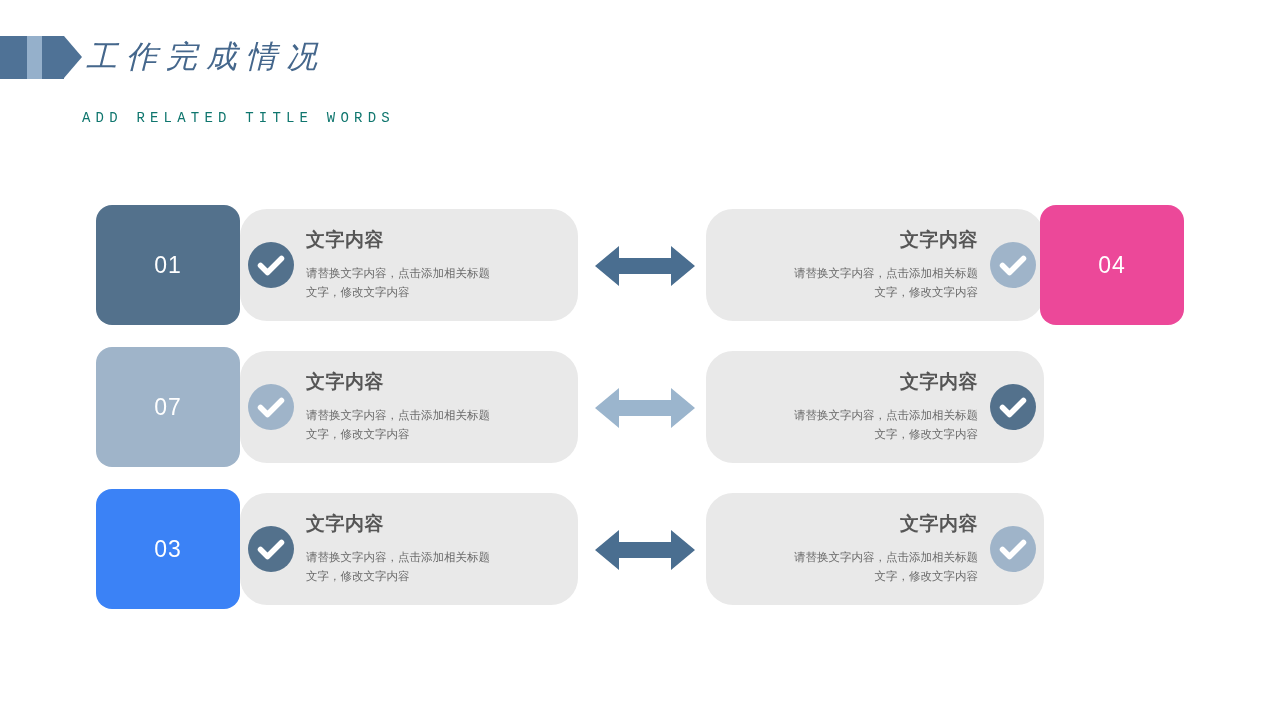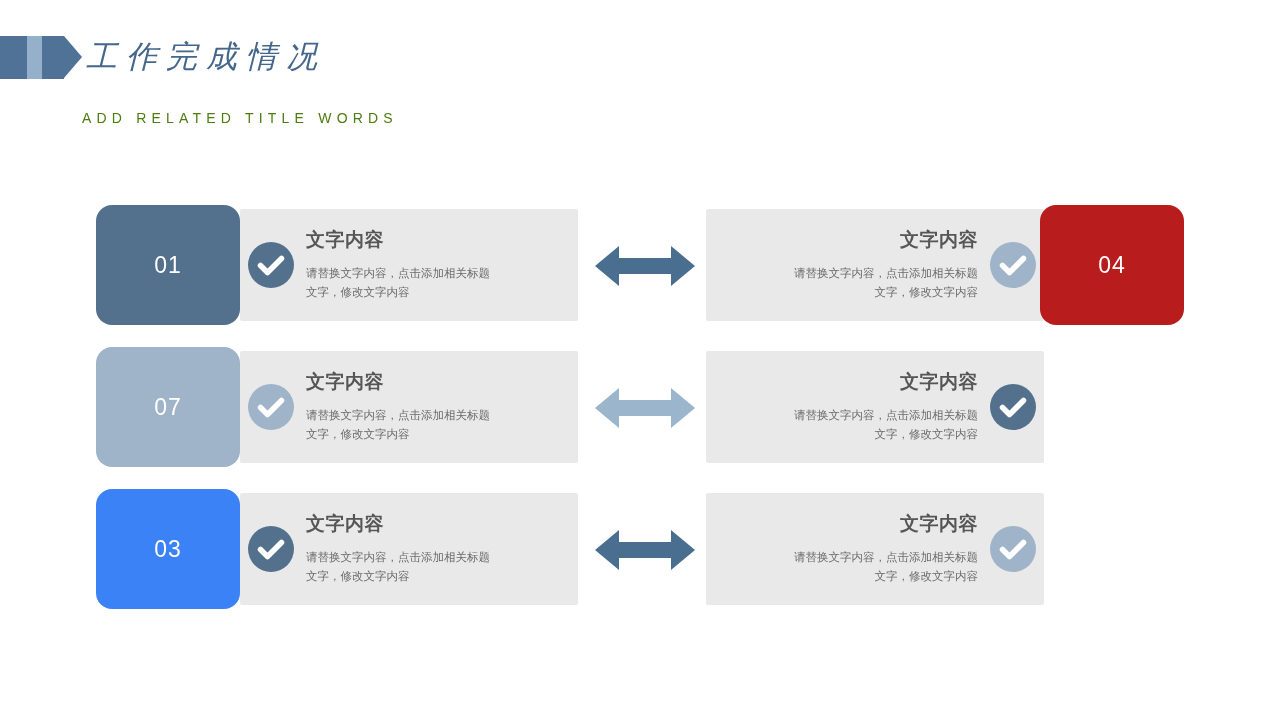--- a/index.html
+++ b/index.html
@@ -102,21 +102,21 @@
   .num-badge.left  { left: 96px; }
   .num-badge.right { left: 1040px; }
 
   
   .card {
     position: absolute;
     top: 14px;
     width: 338px;
     height: 112px;
     background: #e9e9e9;
-    border-radius: 2px;
+    border-radius: 27px;
     display: flex;
     align-items: center;
   }
   .card.left  { left: 240px; padding-left: 8px; padding-right: 14px; }
   .card.right { left: 706px; padding-right: 8px; padding-left: 14px; flex-direction: row-reverse; }
 
   .check-icon {
     flex: 0 0 auto;
     width: 46px;
     height: 46px;
@@ -164,21 +164,21 @@
 <body>
 
 <div class="header">
   <div class="header-badge">
     <div class="hb-seg hb-seg-1"></div>
     <div class="hb-seg hb-seg-2"></div>
     <div class="hb-seg hb-seg-3"></div>
     <div class="hb-arrow"></div>
   </div>
   <div class="header-title" style="color: rgb(69, 103, 140); font-style: italic;">工作完成情况</div>
-  <div class="header-sub" style="color: #4d7c0f;">ADD RELATED TITLE WORDS</div>
+  <div class="header-sub" style="color: #0f766e; font-family: Liberation Mono, monospace;">ADD RELATED TITLE WORDS</div>
 </div>
 
 <div class="rows">
 
   <div class="row">
     <div class="num-badge left" style="background: rgb(83, 113, 140);">
       <span>01</span>
     </div>
     <div class="card left" style="background: rgb(233, 233, 233);">
       <div class="check-icon" style="color: rgb(83, 113, 140);">
@@ -210,21 +210,21 @@
           </svg>
       </div>
       <div class="card-text">
         <div class="card-title" style="color: rgb(86, 86, 86);">文字内容</div>
         <div class="card-desc" style="color: rgb(107, 107, 107);">
           <div>请替换文字内容，点击添加相关标题</div>
           <div>文字，修改文字内容</div>
         </div>
       </div>
     </div>
-    <div class="num-badge right" style="background: #b91c1c;">
+    <div class="num-badge right" style="background: #ec4899;">
       <span>04</span>
     </div>
   </div>
 
   <div class="row">
     <div class="num-badge left" style="background: rgb(159, 180, 201);">
       <span>07</span>
     </div>
     <div class="card left" style="background: rgb(233, 233, 233);">
       <div class="check-icon" style="color: rgb(159, 180, 201);">

